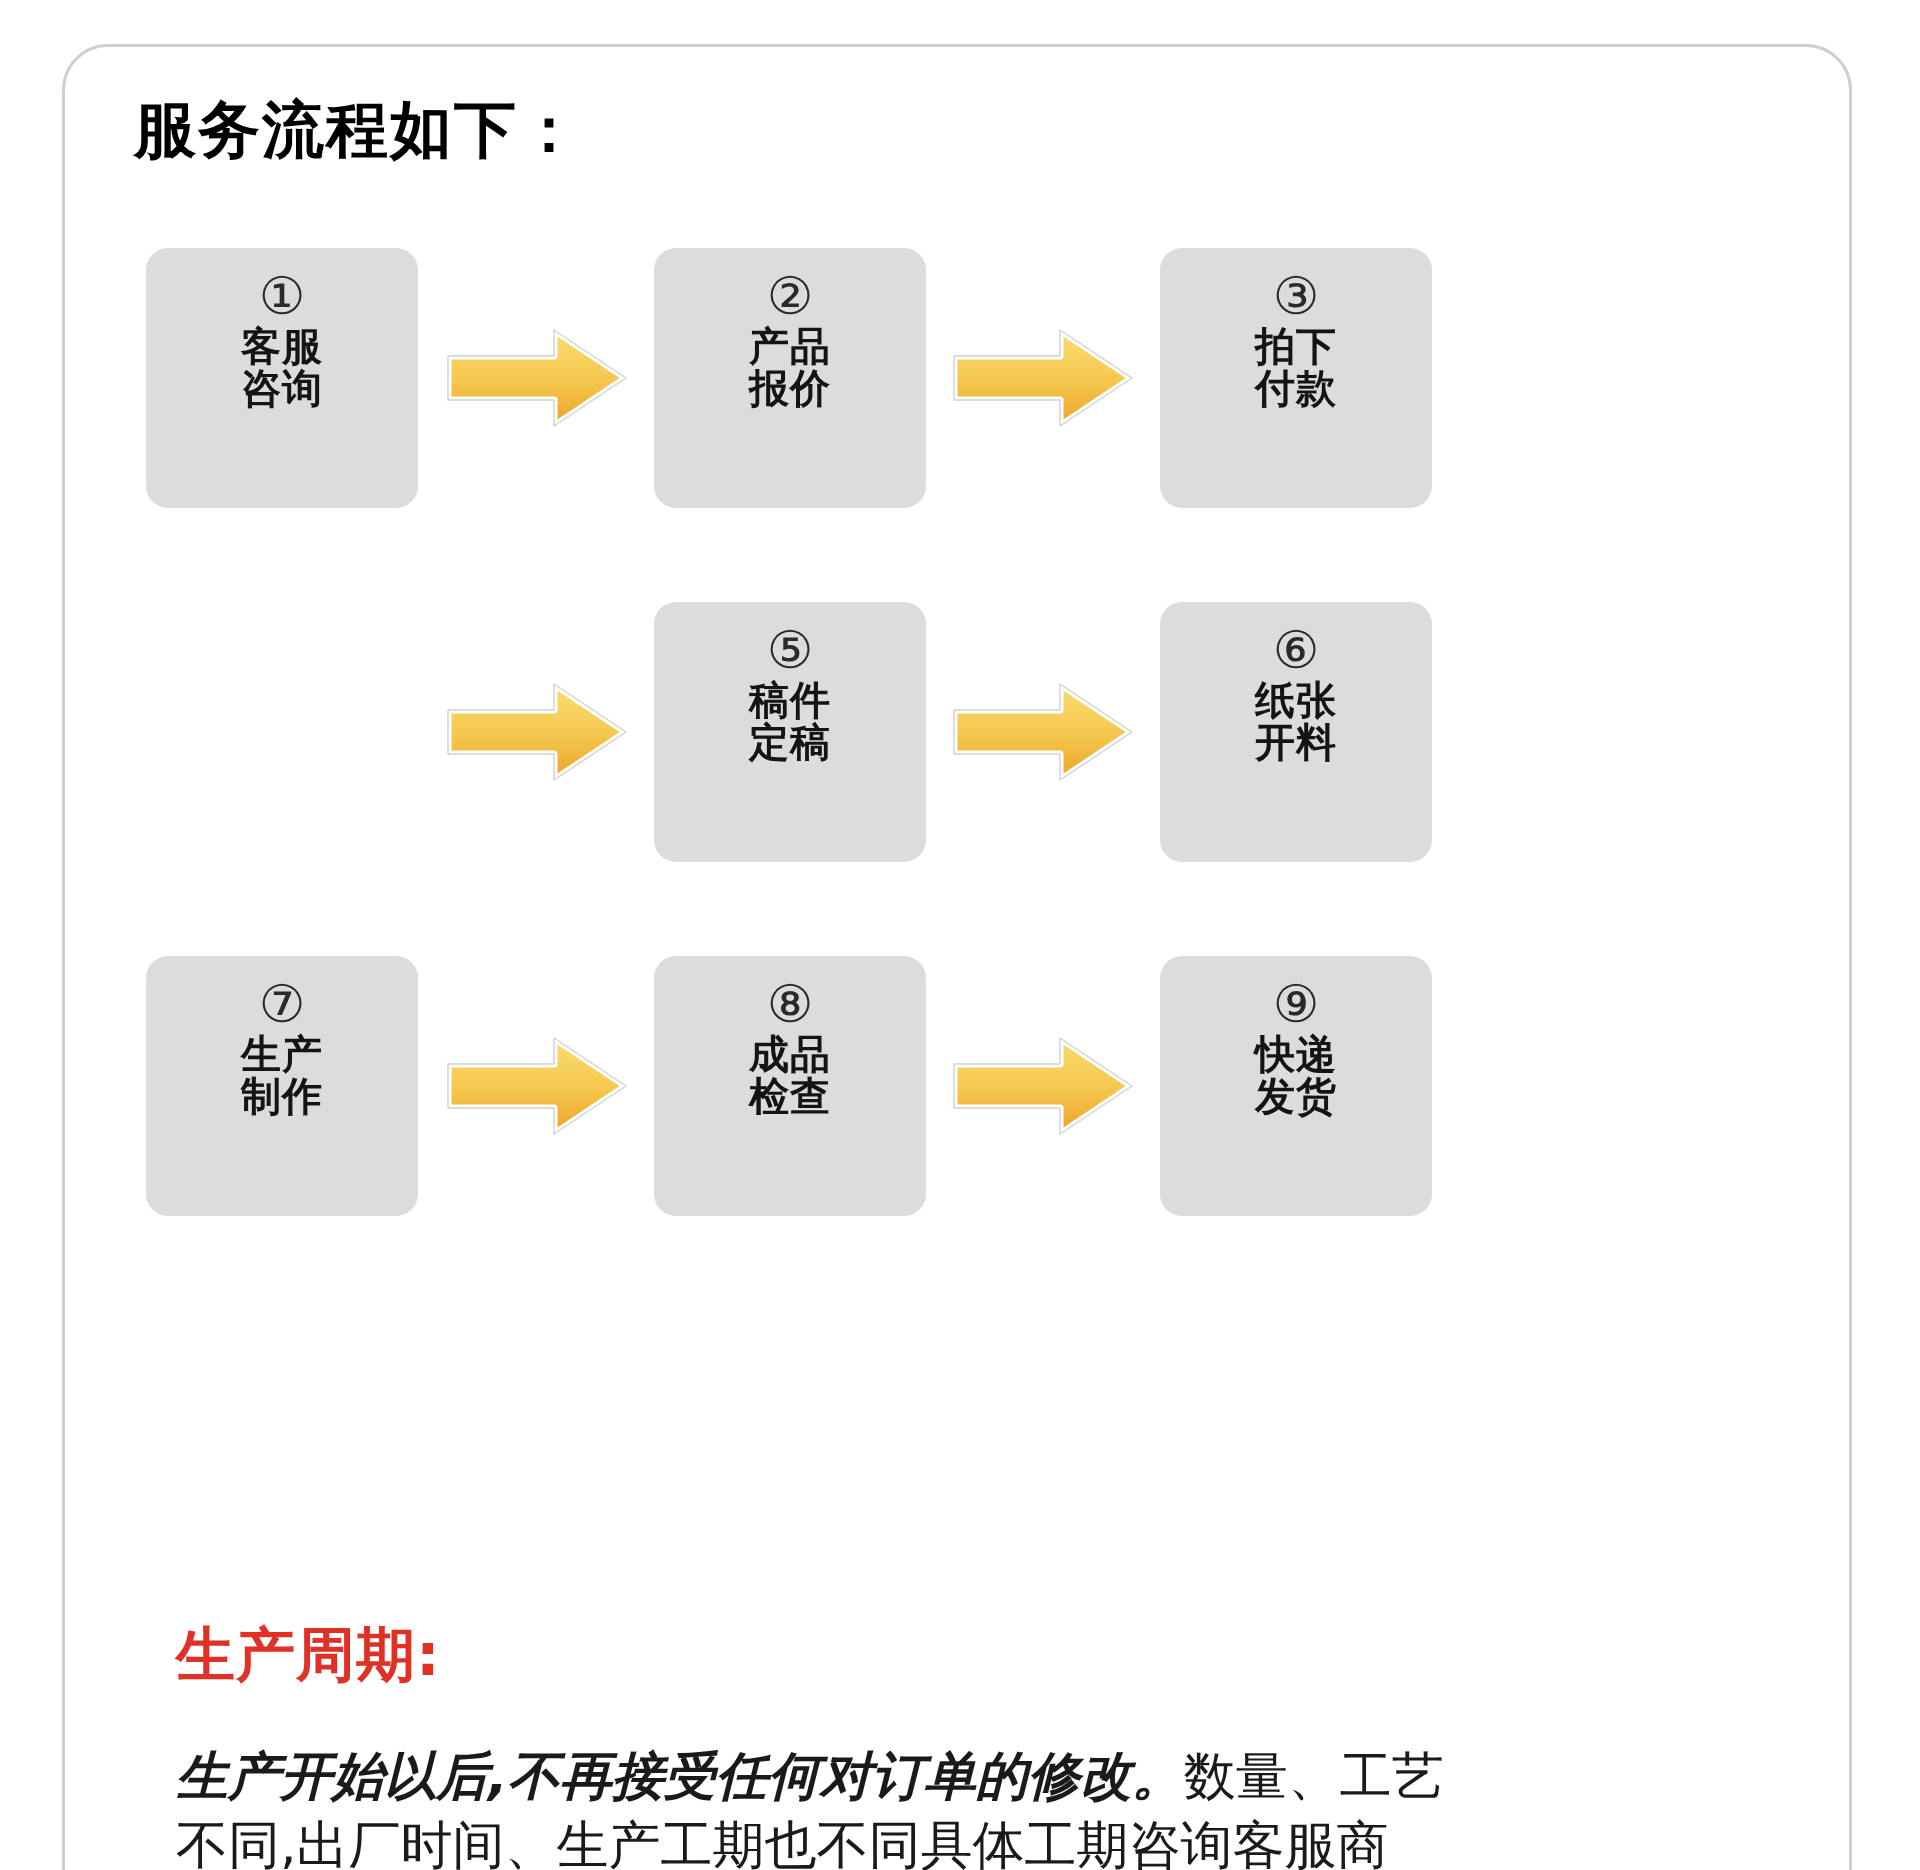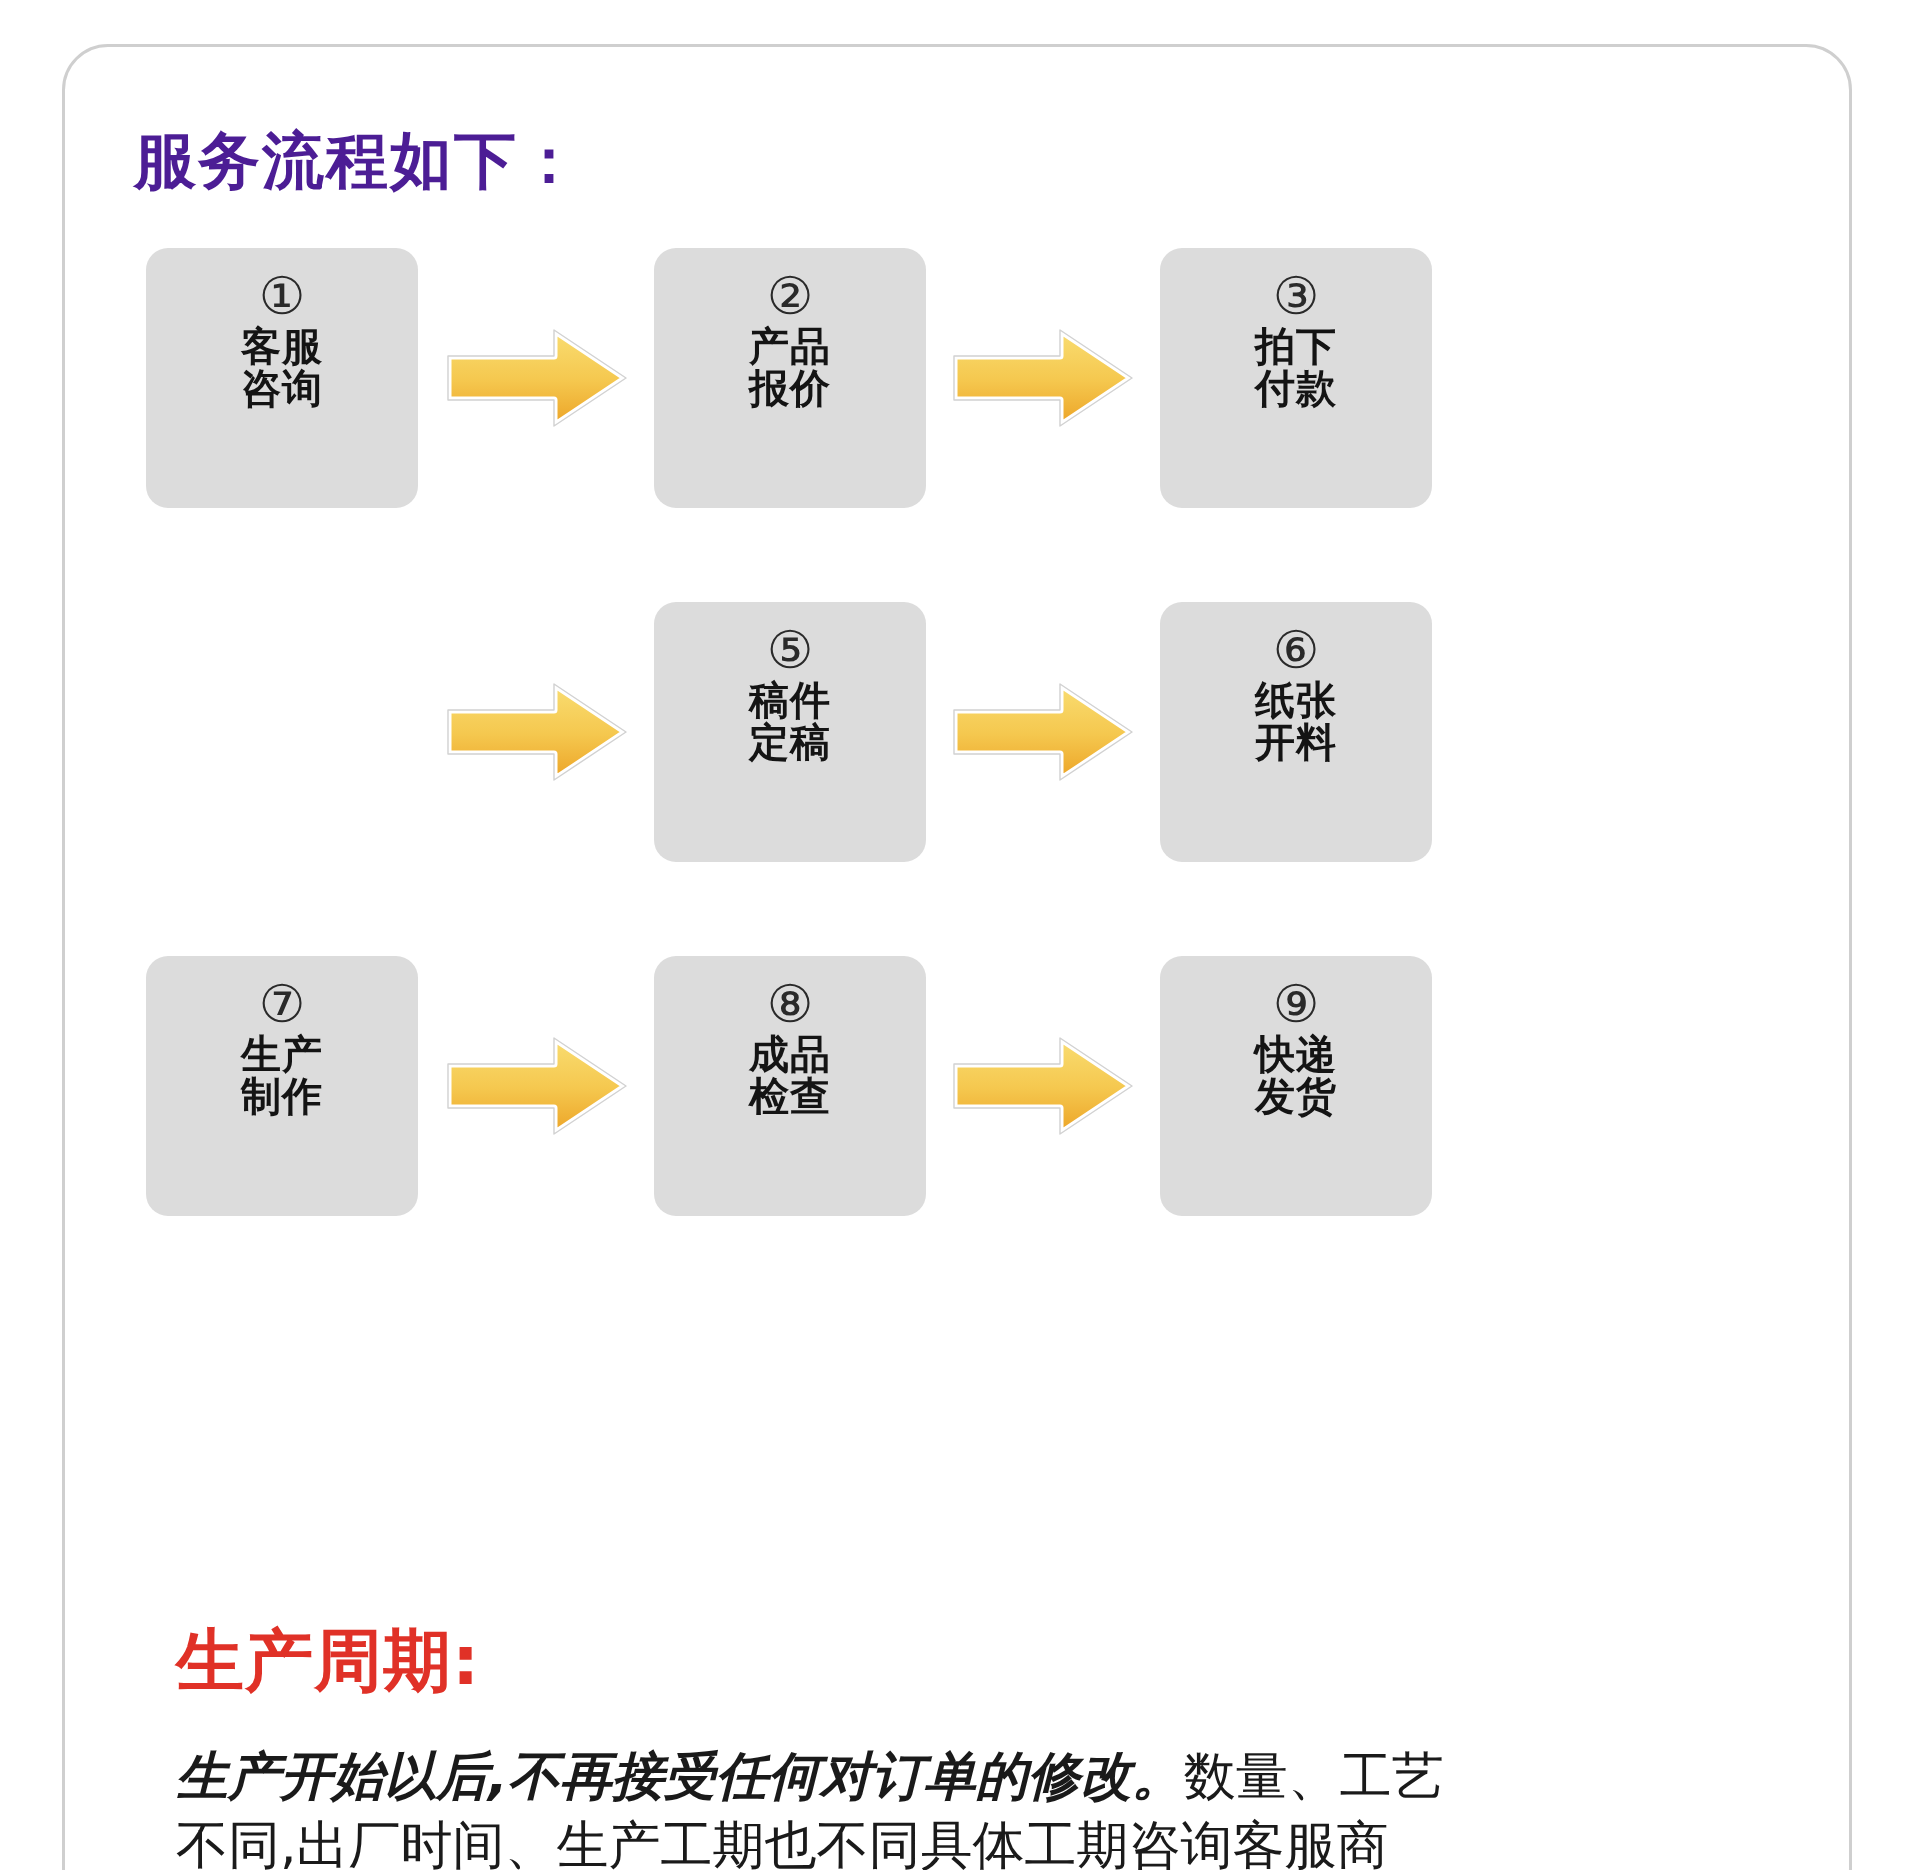--- a/index.html
+++ b/index.html
@@ -22,25 +22,24 @@
     border:3px solid #cfcfcf;
     border-radius:46px;
     box-sizing:border-box;
     background:transparent;
   }
   .title{
     position:absolute;
     left:134px;top:96px;
     font-size:62px;
     font-weight:bold;
-    color:#4c1d95;
+    color:#000000;
     letter-spacing:2px;
     white-space:nowrap;
     line-height:1.1;
-    margin-top:31px;
   }
   
   .grid{
     position:absolute;
     left:146px;top:248px;
     width:1286px;
   }
   .row{
     position:relative;
     height:260px;
@@ -88,21 +87,21 @@
     width:190px;height:112px;
     top:74px;
   }
   .arrow.a0{left:296px;}
   .arrow.a1{left:802px;}
   .arrow svg{display:block;width:190px;height:112px;}
   
   .cycle-head{
     position:absolute;
     left:176px;top:1616px;
-    font-size:68px;
+    font-size:59px;
     font-weight:bold;
     color:#e03127;
     letter-spacing:1px;
     white-space:nowrap;
   }
   .body-text{
     position:absolute;
     left:176px;top:1742px;
     width:1296px;
     font-size:52px;

